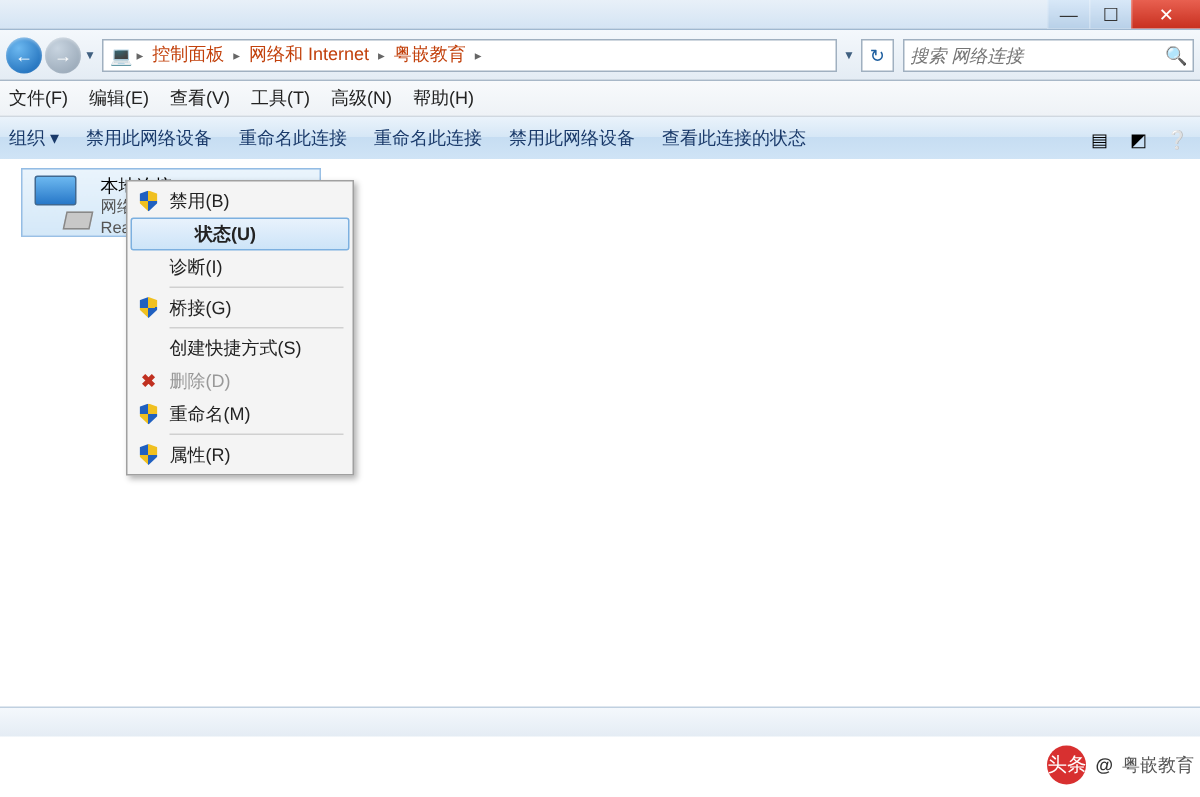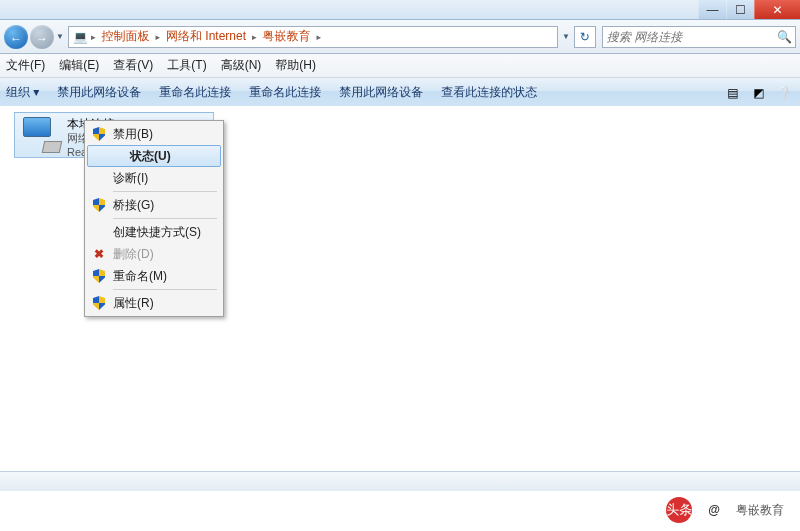--- a/index.html
+++ b/index.html
@@ -41,32 +41,32 @@
   
   .content { position: absolute; left: 0; right: 0; top: 106px; bottom: 60px; background: #fff; }
   .conn-item { position: absolute; left: 14px; top: 6px; width: 200px; height: 46px; border: 1px solid rgba(120,170,220,0.7); background: linear-gradient(#eaf4fc, #d4e8f8); padding: 4px 6px; display: flex; gap: 6px; }
   .conn-icon { width: 40px; height: 36px; position: relative; }
   .conn-icon .screen { position: absolute; left: 2px; top: 0; width: 28px; height: 20px; background: linear-gradient(#6cb8f0, #2878c8); border: 1px solid #406890; border-radius: 2px; }
   .conn-icon .plug { position: absolute; right: 0; bottom: 0; width: 18px; height: 12px; background: #c8c8c8; border: 1px solid #888; transform: skewX(-12deg); }
   .conn-text { display: flex; flex-direction: column; line-height: 14px; }
   .conn-text .sub { color: #555; font-size: 11px; }
 
   
-  .ctx { position: absolute; left: 84px; top: 120px; width: 140px; background: #f4f4f4; border: 1px solid #a0a0a0; box-shadow: 2px 2px 4px rgba(0,0,0,0.3); padding: 2px; }
+  .ctx { position: absolute; left: 84px; top: 120px; width: 152px; background: #f4f4f4; border: 1px solid #a0a0a0; box-shadow: 2px 2px 4px rgba(0,0,0,0.3); padding: 2px; }
   .ctx-row { height: 22px; display: flex; align-items: center; padding: 0 6px 0 26px; position: relative; color: #222; }
   .ctx-row.highlight { background: linear-gradient(#e8f2fc, #cde4f8); border: 1px solid #7cb0e0; border-radius: 2px; padding-left: 42px; font-weight: bold; }
   .ctx-row.disabled { color: #999; }
   .ctx-sep { height: 1px; background: #d0d0d0; margin: 2px 4px 2px 26px; }
   .ctx-ico { position: absolute; left: 4px; width: 16px; height: 16px; display: flex; align-items: center; justify-content: center; }
   .shield { width: 12px; height: 14px; background: conic-gradient(#f0c020 0 25%, #2060c0 25% 50%, #f0c020 50% 75%, #2060c0 75% 100%); clip-path: polygon(50% 0, 100% 15%, 100% 60%, 50% 100%, 0 60%, 0 15%); }
   .redx { color: #c03020; font-weight: bold; }
 
   
   .statusbar { position: absolute; left: 0; right: 0; bottom: 40px; height: 20px; background: linear-gradient(#f4f8fc, #e4ecf4); border-top: 1px solid #c0d0e0; }
-  .watermark { position: absolute; right: 16px; bottom: 8px; display: flex; align-items: center; gap: 16px; color: #555; font-size: 14px; }
+  .watermark { position: absolute; right: 4px; bottom: 8px; display: flex; align-items: center; gap: 6px; color: #555; font-size: 14px; }
   .wm-badge { width: 26px; height: 26px; border-radius: 50%; background: #d83030; color: #fff; display: flex; align-items: center; justify-content: center; font-size: 13px; }
   .wm-at { font-weight: bold; color: #333; }
 </style>
 </head>
 <body>
 
 <div class="titlebar">
   <div class="tb-btn tb-min">—</div>
   <div class="tb-btn tb-max">☐</div>
   <div class="tb-btn tb-close">✕</div>

